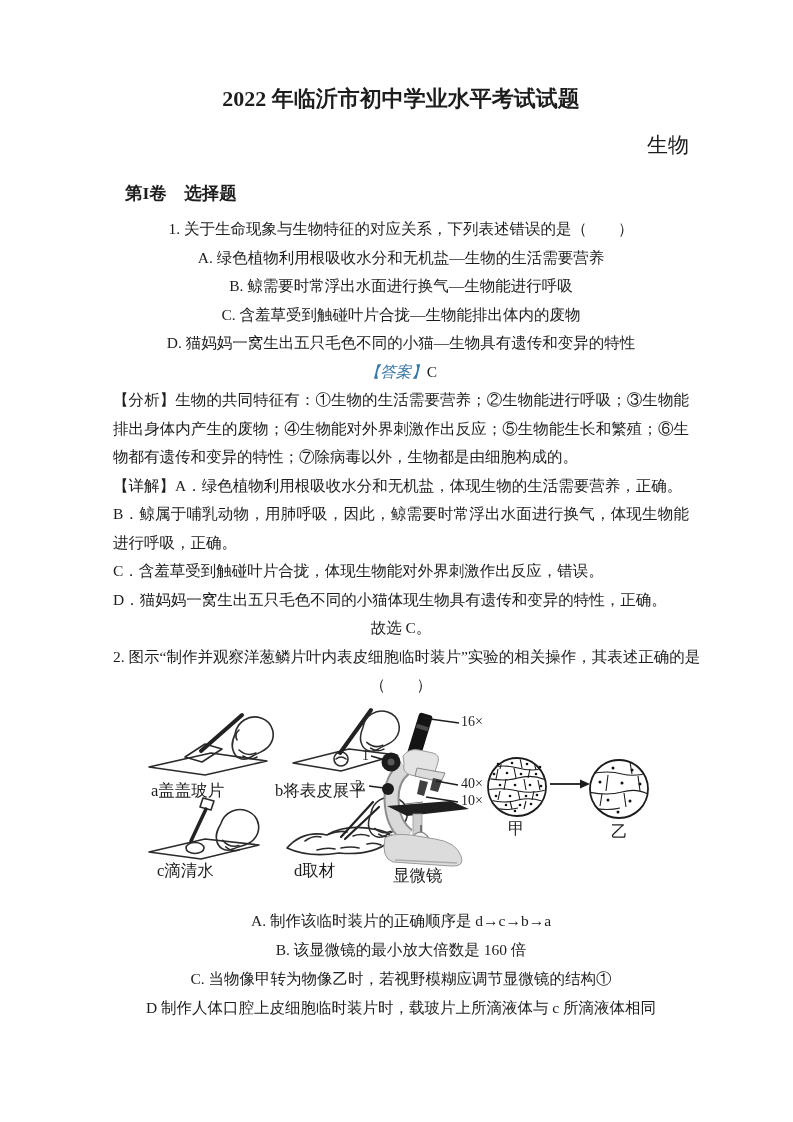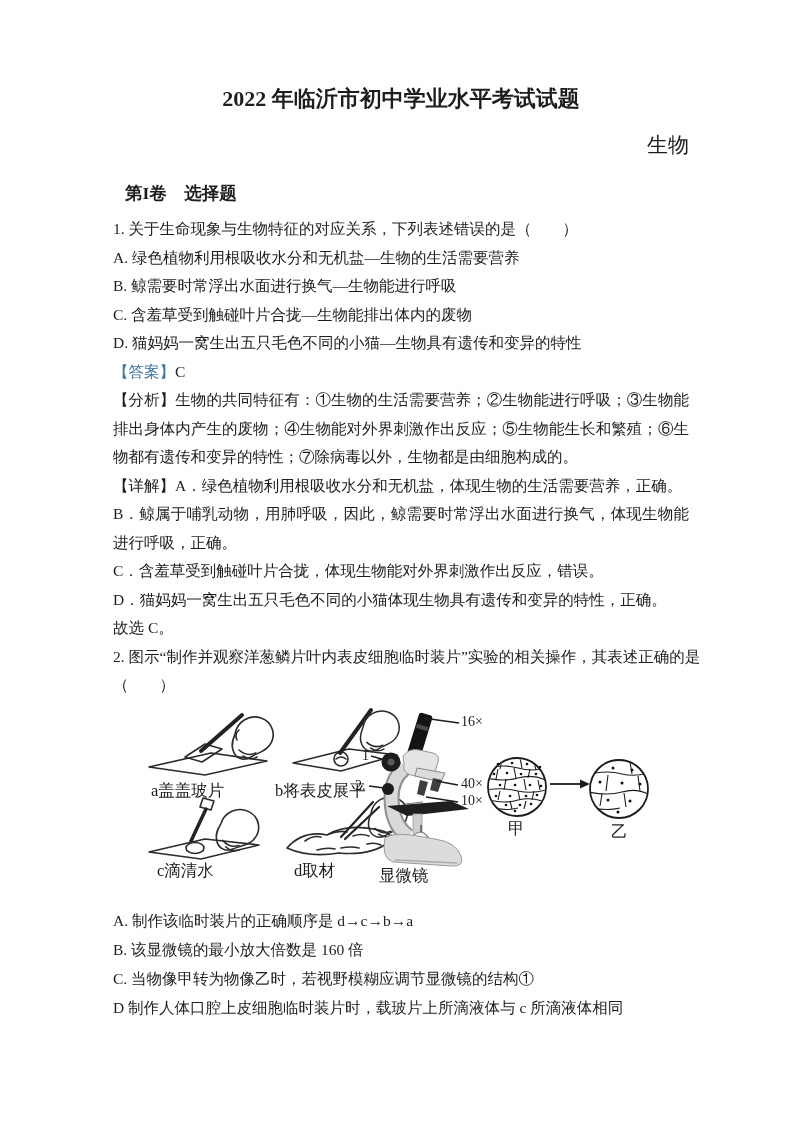--- a/index.html
+++ b/index.html
@@ -5,23 +5,23 @@
   html,body { margin:0; padding:0; background:#ffffff; }
   .page {
     position:relative; width:793px; height:1096px; background:#ffffff;
     font-family:"Liberation Serif","DejaVu Serif",serif;
     color:#1d1d1d; overflow:hidden;
   }
   .content { position:absolute; left:113px; top:84px; width:576px; }
   .exam-title { font-size:22px; font-weight:bold; text-align:center; line-height:30px; margin:0; }
   .subject-title { font-size:21px; font-weight:normal; text-align:right; line-height:28px; margin:17px 0 0 0; }
   .section-heading { font-size:17.5px; font-weight:bold; line-height:24px; margin:22px 0 0 12px; }
-  p.t-line { font-size:15.5px; line-height:28.5px; margin:0; }
+  p.t-line { font-size:15.5px; line-height:28.5px; margin:0;text-align:center; }
   p.wrap { text-align:justify; }
-  .blue { color:#3878a6; }
+  .blue { color:#3878a6;font-style:italic; }
   .figure { position:relative; width:566px; height:196px; margin:4px 0 6px 14px; }
   .figure svg { position:absolute; overflow:visible; }
   .cap { position:absolute; font-size:16.5px; line-height:18px; white-space:nowrap; }
   .mlabel { position:absolute; font-size:14px; line-height:15px; white-space:nowrap; }
   .la { stroke:#2b2b2b; stroke-width:1.6; stroke-linecap:round; stroke-linejoin:round; fill:none; }
   .q2opts p.t-line { line-height:29px; }
 </style>
 </head>
 <body>
 
@@ -188,21 +188,21 @@
           <path d="M242,82 L257,84"></path>
           <path d="M331,81 L309,77"></path>
           <path d="M331,98 L299,93"></path>
         </g>
       </svg>
 
       <span class="cap" style="left:24px; top:78px;">a盖盖玻片</span>
       <span class="cap" style="left:148px; top:78px;">b将表皮展平</span>
       <span class="cap" style="left:30px; top:158px;">c滴清水</span>
       <span class="cap" style="left:167px; top:158px;">d取材</span>
-      <span class="cap" style="left:252px; top:163px;text-align:center;">显微镜</span>
+      <span class="cap" style="left:266px; top:163px;text-align:center;">显微镜</span>
       <span class="mlabel" style="left:334px; top:10px;">16×</span>
       <span class="mlabel" style="left:235px; top:44px;">1</span>
       <span class="mlabel" style="left:228px; top:74px;">2.</span>
       <span class="mlabel" style="left:334px; top:72px;">40×</span>
       <span class="mlabel" style="left:334px; top:89px;">10×</span>
       <span class="cap" style="left:381px; top:116px;">甲</span>
       <span class="cap" style="left:484px; top:119px;">乙</span>
     </div>
 
     <div class="q2opts">

